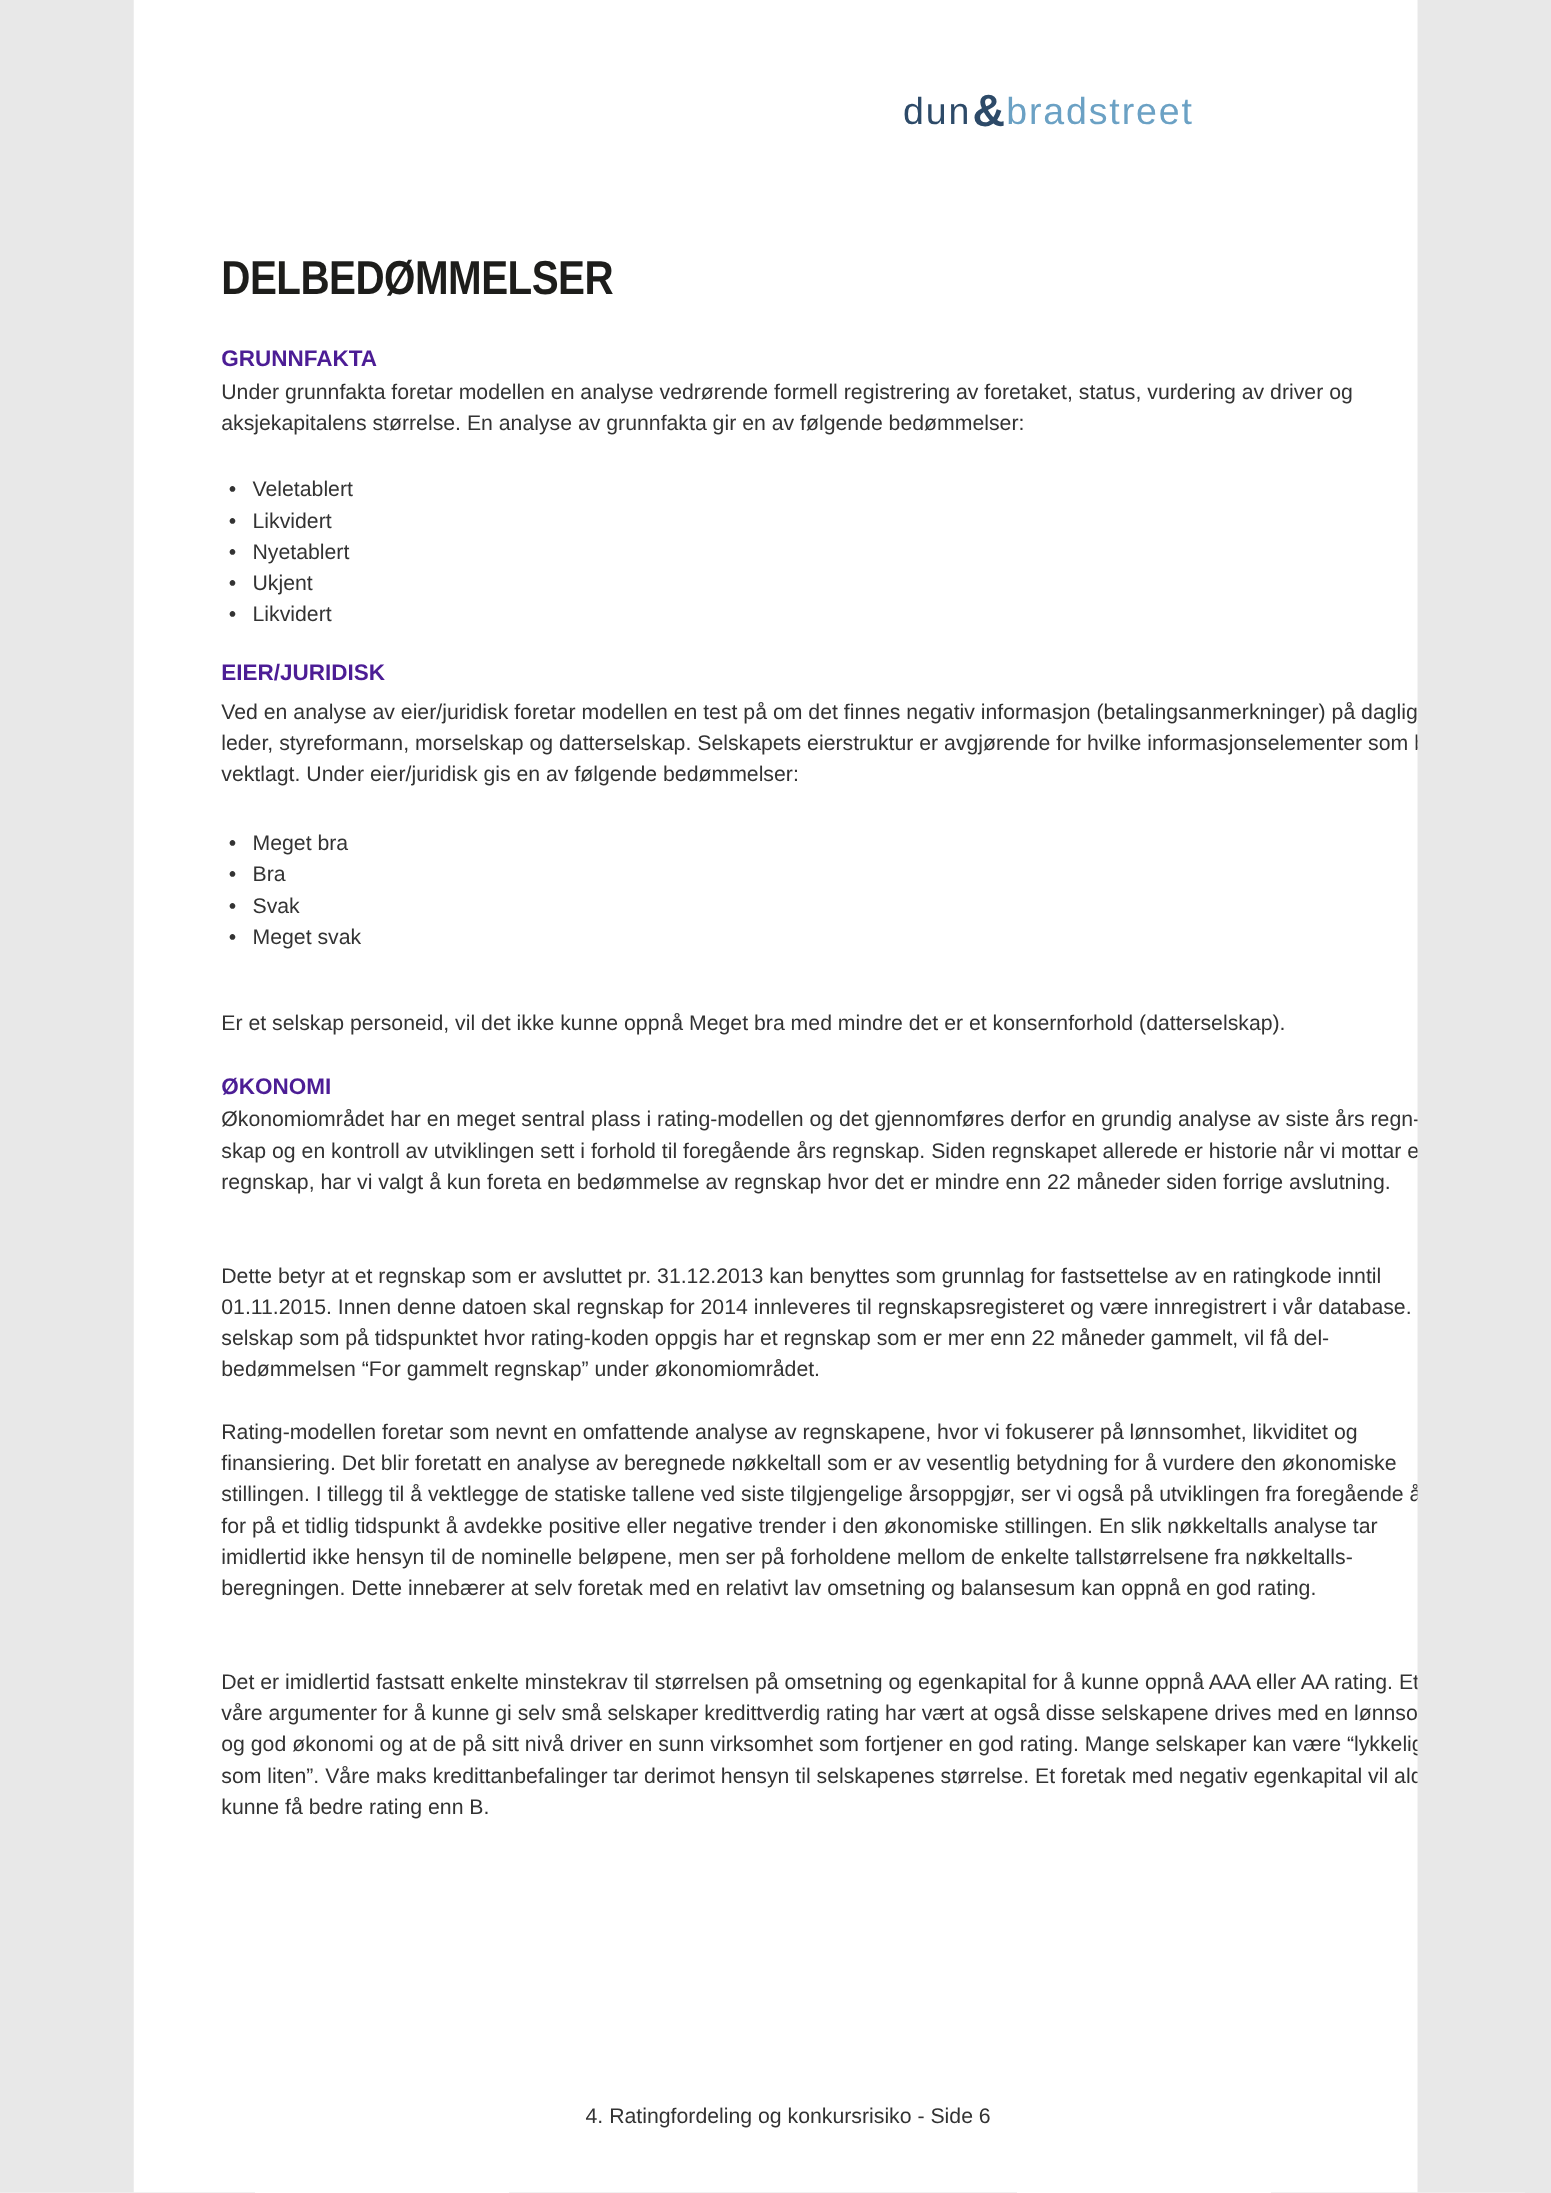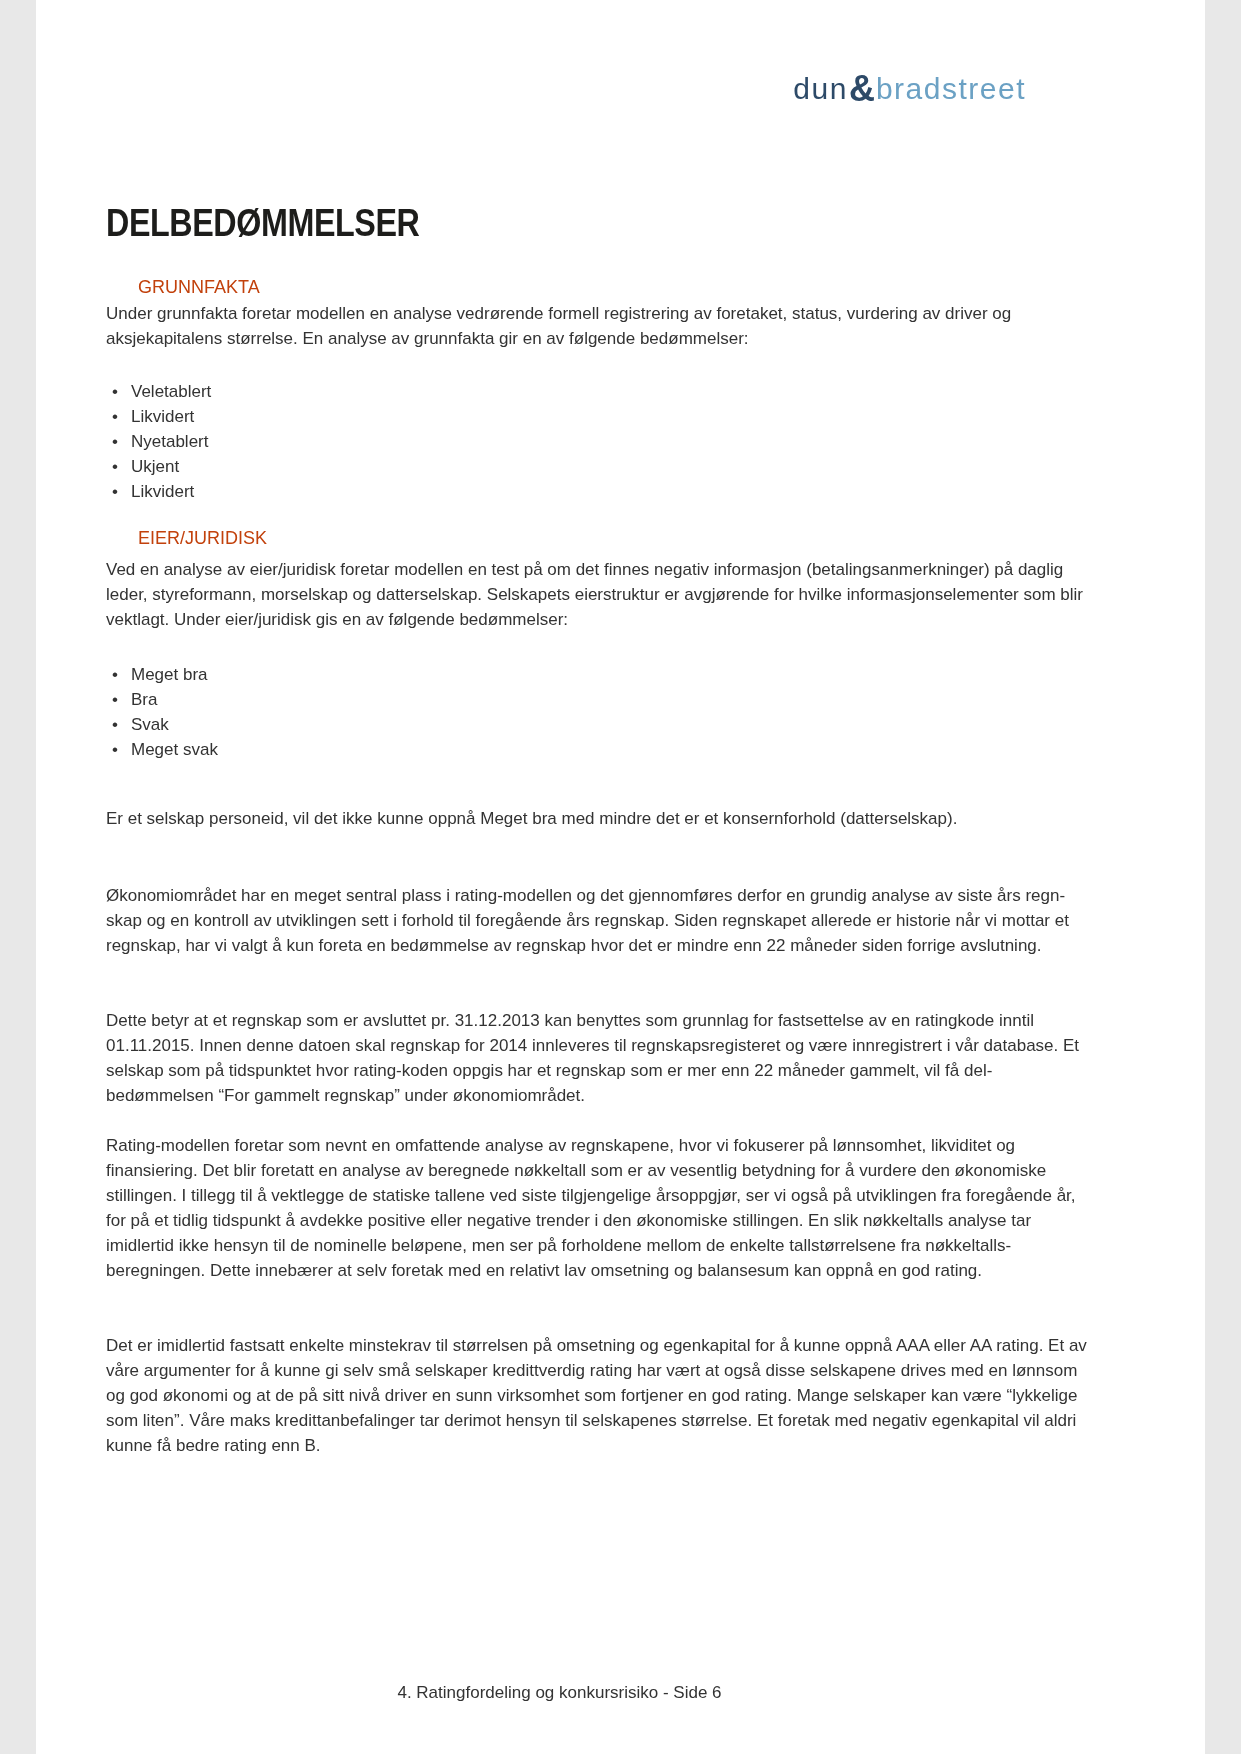--- a/index.html
+++ b/index.html
@@ -1,21 +1,21 @@
 <!DOCTYPE html>
 <html><head>
 <meta charset="utf-8">
 <style>
   * { margin: 0; padding: 0; box-sizing: border-box; }
   html, body { background: #e8e8e8; }
   body { font-family: "Liberation Sans", sans-serif; }
 
   .page {
     position: relative;
-    width: 1169px;
+    width: 1027px;
     height: 1754px;
     margin: 0 auto;
     background: #ffffff;
     overflow: hidden;
     color: #333333;
   }
 
   
   .logo {
     position: absolute;
@@ -46,25 +46,24 @@
     font-size: 38px;
     line-height: 40px;
     color: #1d1d1b;
     letter-spacing: -0.5px;
     transform: scaleX(0.85);
     transform-origin: left center;
     white-space: nowrap;
   }
 
   .sec-head {
-    font-weight: normal;
+    font-weight: bold;
     font-size: 18px;
     line-height: 25px;
-    color: #c2410c;
-    margin-left: 32px;
+    color: #4c1d95;
   }
 
   .body-text {
     font-size: 17px;
     line-height: 25px;
     color: #333333;
   }
 
   ul.bullets { list-style: none; }
   ul.bullets li {
@@ -132,20 +131,21 @@
   <div class="abs sec-head" id="h-eier">EIER/JURIDISK</div>
   <div class="abs body-text" id="p-eier">Ved en analyse av eier/juridisk foretar modellen en test på om det finnes negativ informasjon (betalingsanmerkninger) på daglig leder, styreformann, morselskap og datterselskap. Selskapets eierstruktur er avgjørende for hvilke informasjonselementer som blir vektlagt. Under eier/juridisk gis en av følgende bedømmelser:</div>
   <ul class="abs bullets" id="ul-eier">
     <li>Meget bra</li>
     <li>Bra</li>
     <li>Svak</li>
     <li>Meget svak</li>
   </ul>
   <div class="abs body-text" id="p-personeid">Er et selskap personeid, vil det ikke kunne oppnå Meget bra med mindre det er et konsernforhold (datterselskap).</div>
 
+  <div class="abs sec-head" id="h-okonomi">ØKONOMI</div>
   <div class="abs body-text" id="p-ok1">Økonomiområdet har en meget sentral plass i rating-modellen og det gjennomføres derfor en grundig analyse av siste års regn- skap og en kontroll av utviklingen sett i forhold til foregående års regnskap. Siden regnskapet allerede er historie når vi mottar et regnskap, har vi valgt å kun foreta en bedømmelse av regnskap hvor det er mindre enn 22 måneder siden forrige avslutning.</div>
   <div class="abs body-text" id="p-ok2">Dette betyr at et regnskap som er avsluttet pr. 31.12.2013 kan benyttes som grunnlag for fastsettelse av en ratingkode inntil 01.11.2015. Innen denne datoen skal regnskap for 2014 innleveres til regnskapsregisteret og være innregistrert i vår database. Et selskap som på tidspunktet hvor rating-koden oppgis har et regnskap som er mer enn 22 måneder gammelt, vil få del- bedømmelsen “For gammelt regnskap” under økonomiområdet.</div>
   <div class="abs body-text" id="p-ok3">Rating-modellen foretar som nevnt en omfattende analyse av regnskapene, hvor vi fokuserer på lønnsomhet, likviditet og finansiering. Det blir foretatt en analyse av beregnede nøkkeltall som er av vesentlig betydning for å vurdere den økonomiske stillingen. I tillegg til å vektlegge de statiske tallene ved siste tilgjengelige årsoppgjør, ser vi også på utviklingen fra foregående år, for på et tidlig tidspunkt å avdekke positive eller negative trender i den økonomiske stillingen. En slik nøkkeltalls analyse tar imidlertid ikke hensyn til de nominelle beløpene, men ser på forholdene mellom de enkelte tallstørrelsene fra nøkkeltalls- beregningen. Dette innebærer at selv foretak med en relativt lav omsetning og balansesum kan oppnå en god rating.</div>
   <div class="abs body-text" id="p-ok4">Det er imidlertid fastsatt enkelte minstekrav til størrelsen på omsetning og egenkapital for å kunne oppnå AAA eller AA rating. Et av våre argumenter for å kunne gi selv små selskaper kredittverdig rating har vært at også disse selskapene drives med en lønnsom og god økonomi og at de på sitt nivå driver en sunn virksomhet som fortjener en god rating. Mange selskaper kan være “lykkelige som liten”. Våre maks kredittanbefalinger tar derimot hensyn til selskapenes størrelse. Et foretak med negativ egenkapital vil aldri kunne få bedre rating enn B.</div>
 
   <div class="footer">4. Ratingfordeling og konkursrisiko - Side 6</div>
 
 </div>
 
 </body></html>

